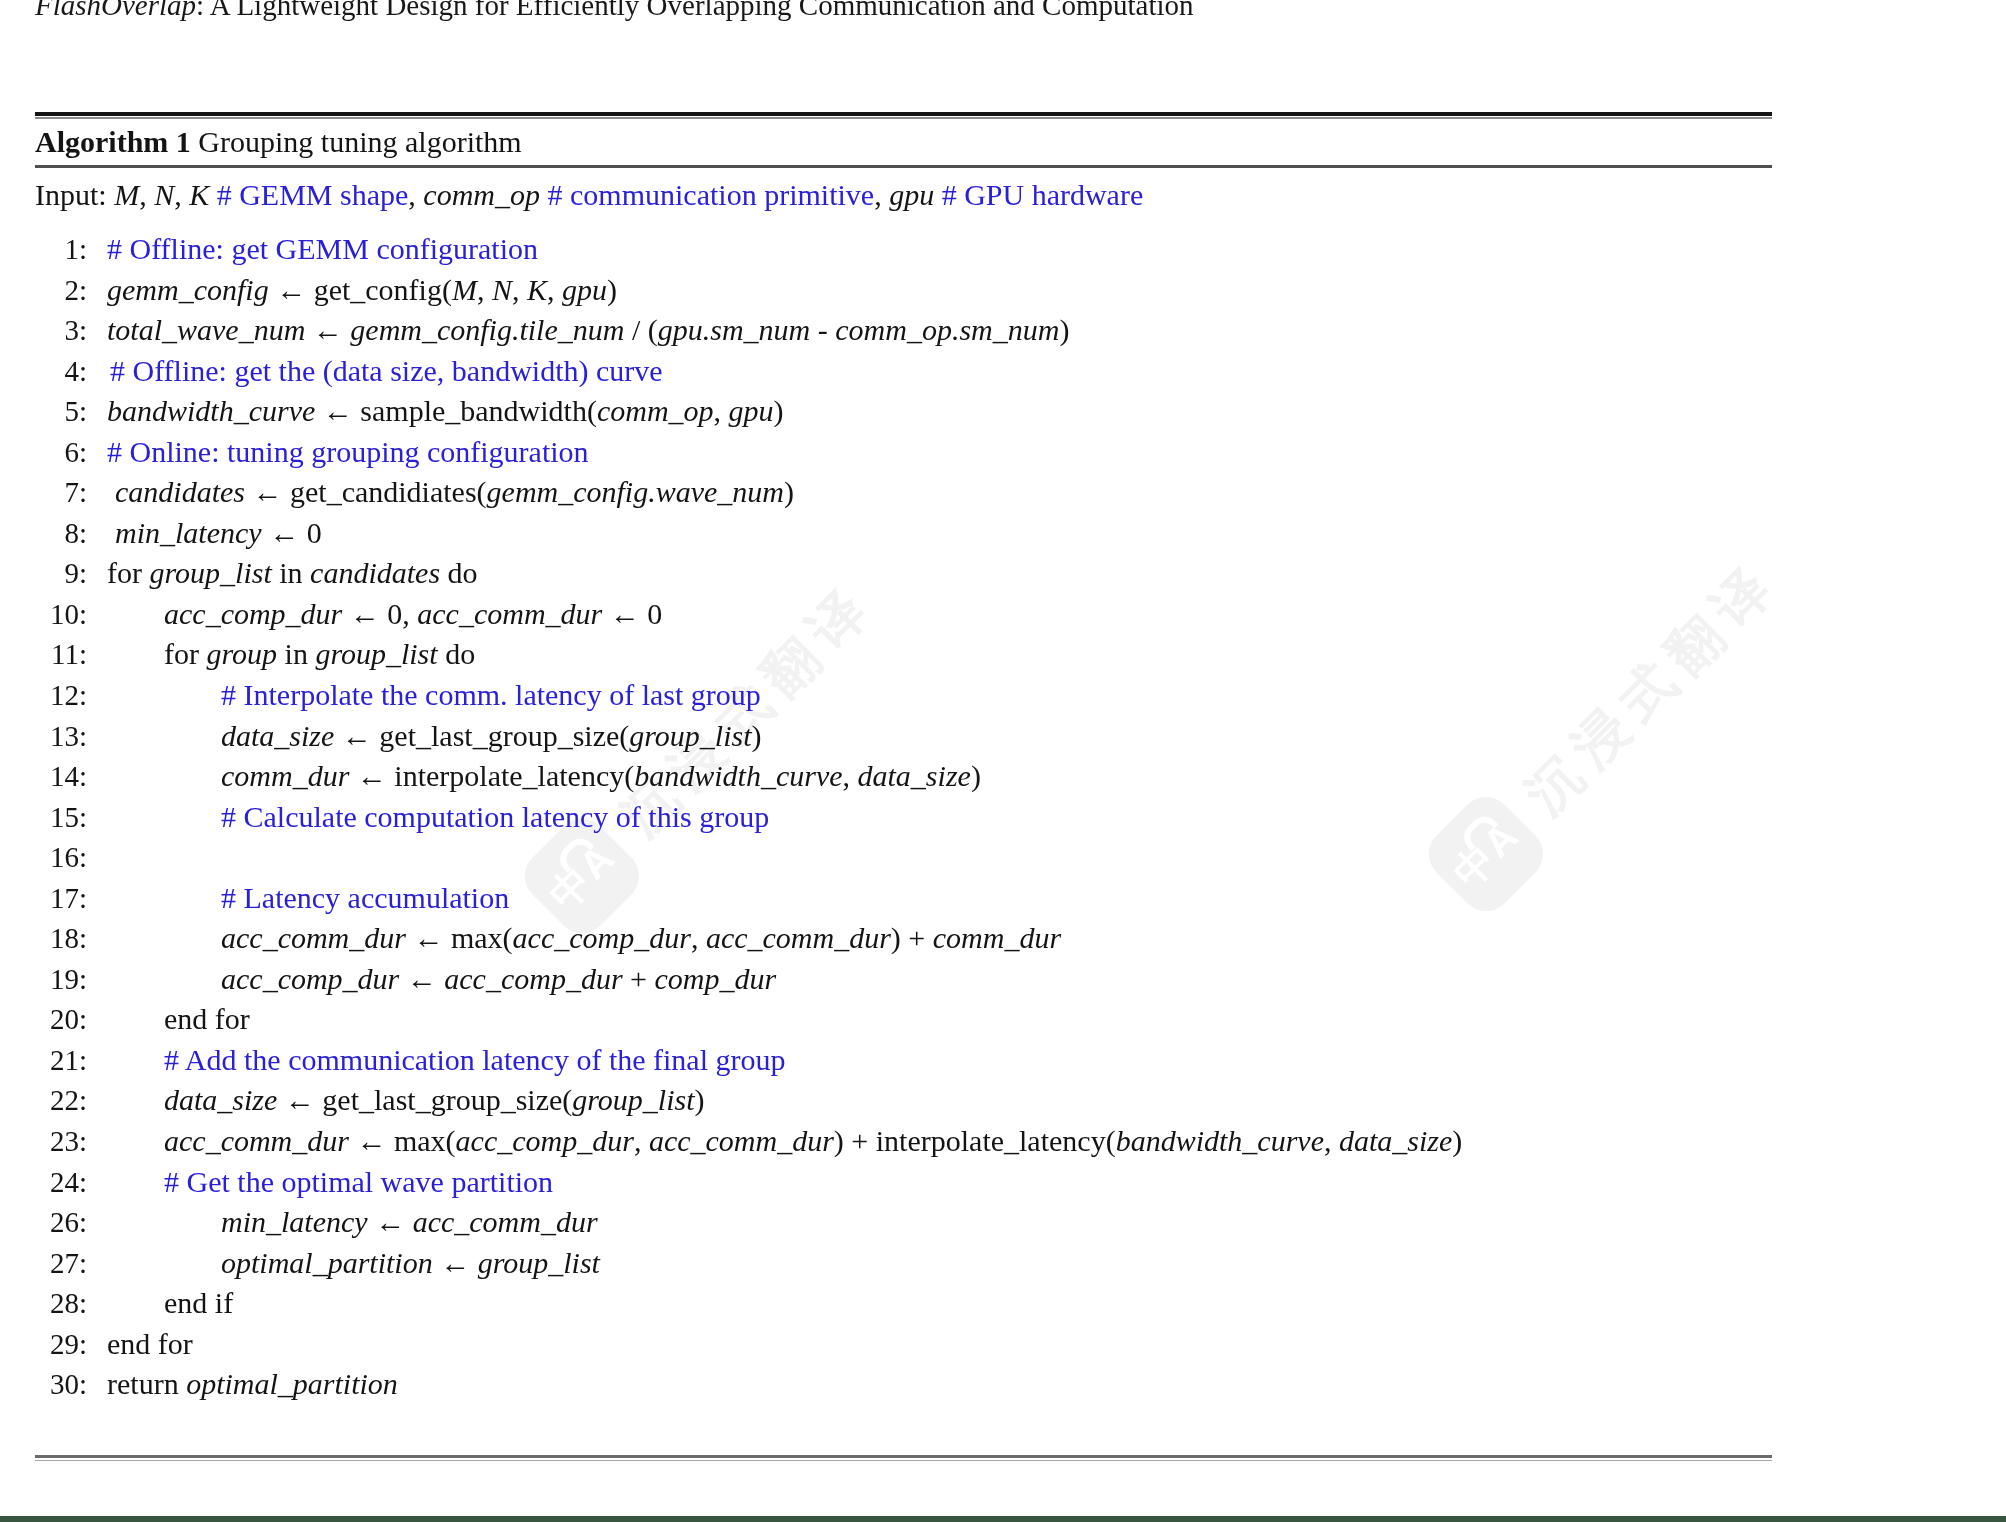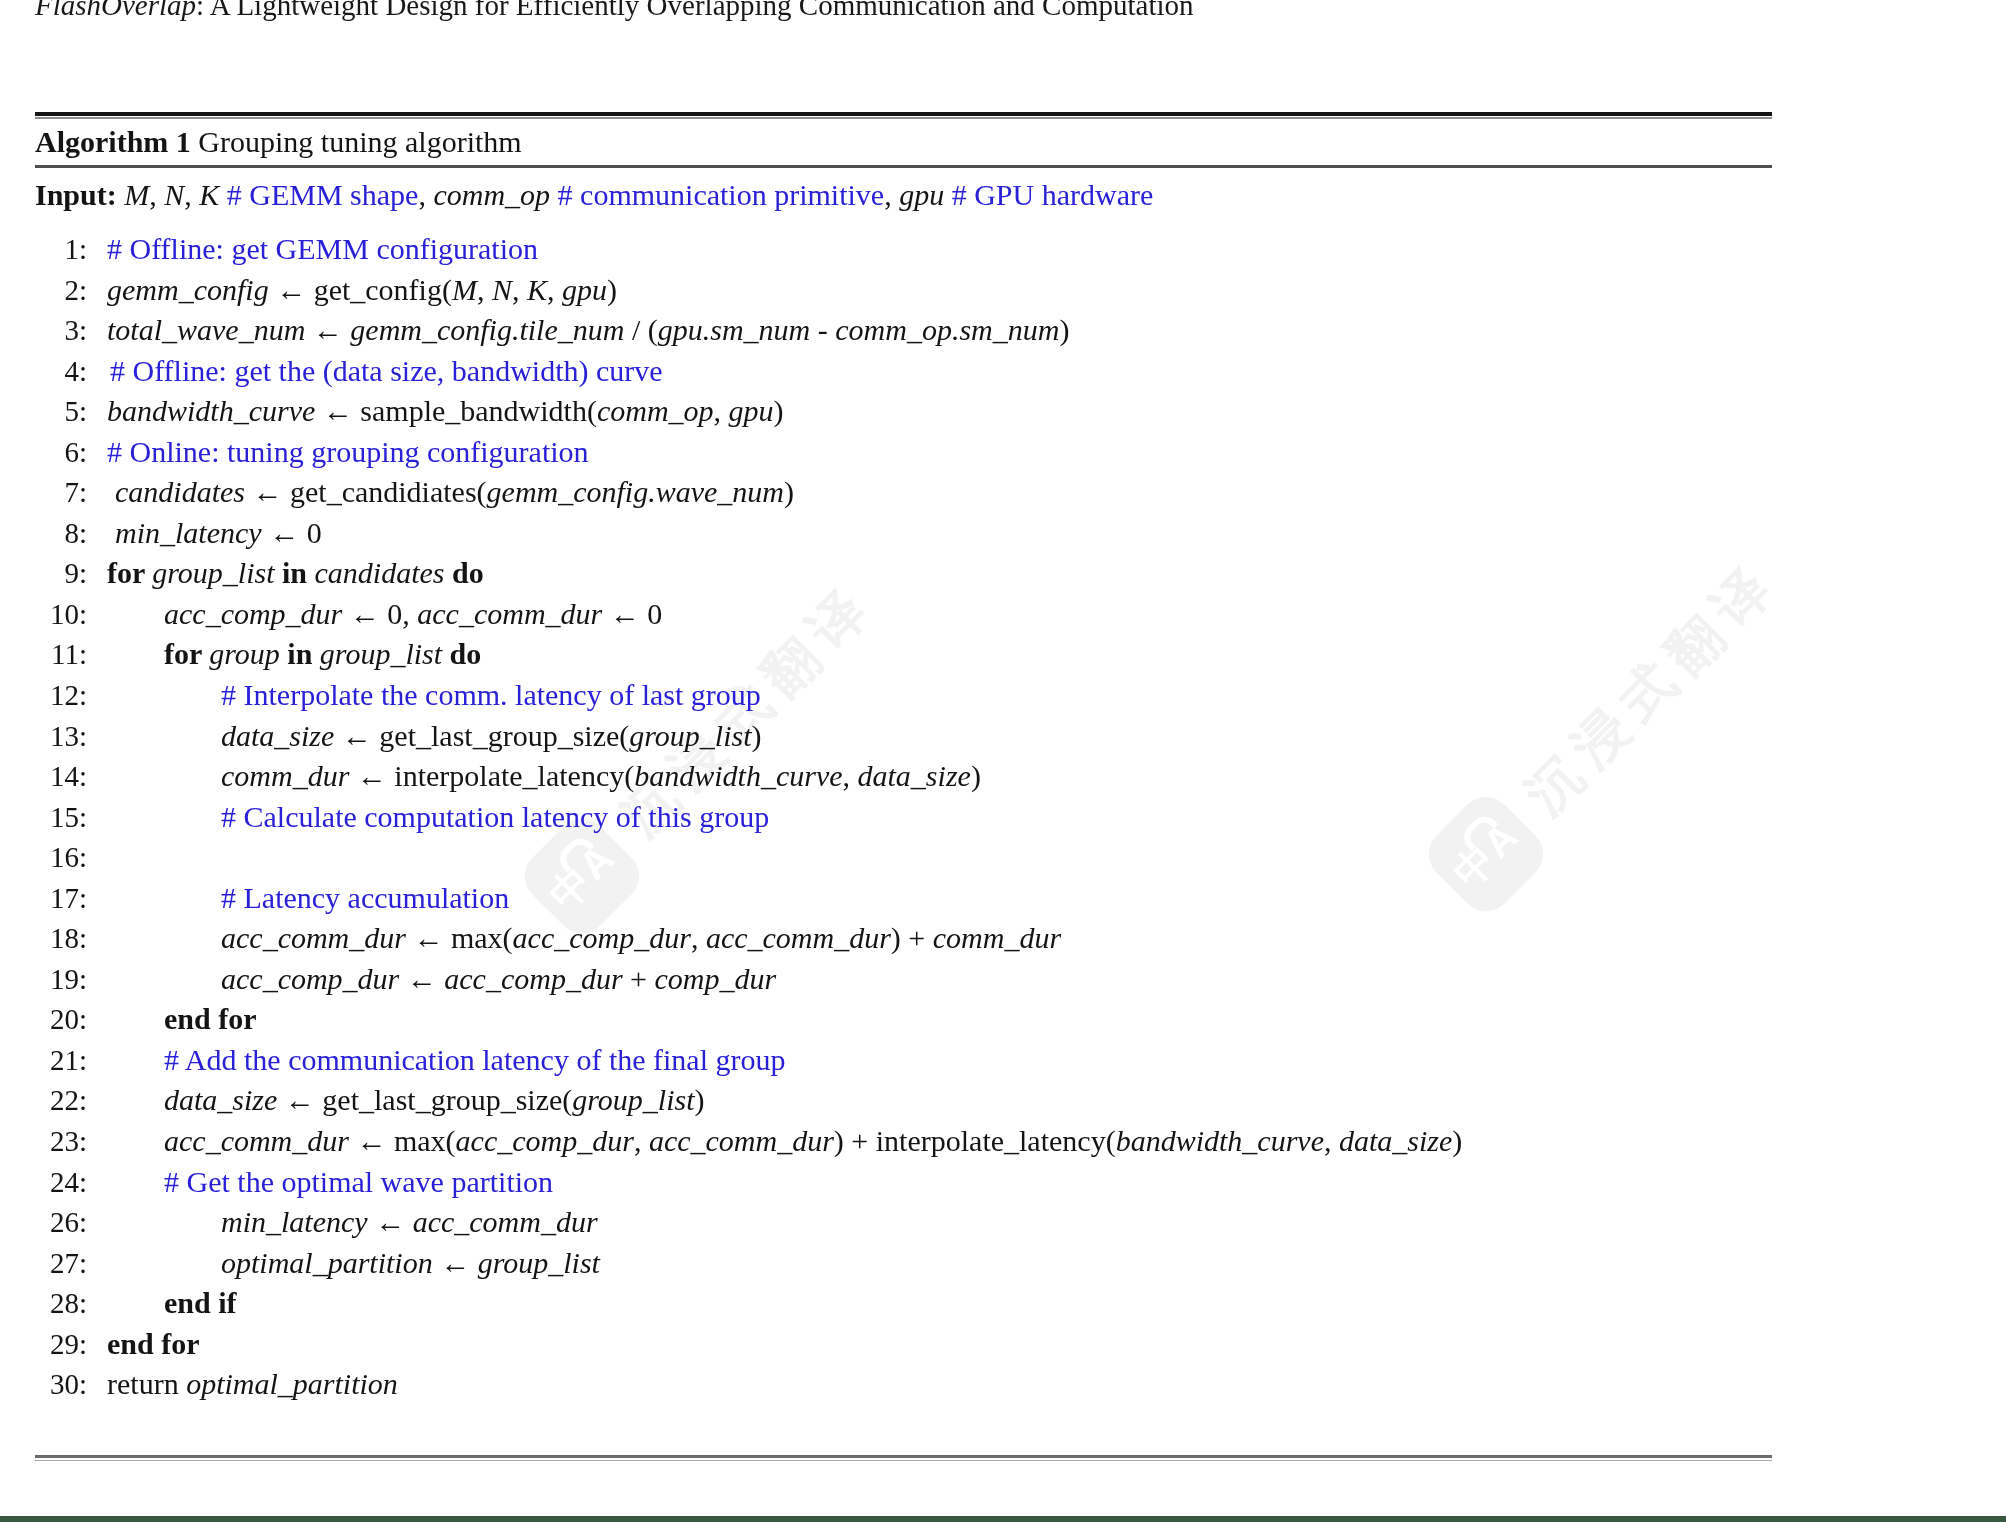--- a/index.html
+++ b/index.html
@@ -55,21 +55,21 @@
   .input-line{
     position:absolute;left:35px;top:174px;
     font-size:30px;line-height:42px;white-space:nowrap;
   }
   .algo-body{position:absolute;left:35px;top:229px;width:1960px;}
   .line{display:flex;line-height:40.55px;font-size:30px;white-space:nowrap;}
   .num{flex:0 0 52px;text-align:right;padding-right:20px;font-size:29px;}
   .content{white-space:nowrap;}
   .rm{font-style:normal;font-weight:normal;}
   .it{font-style:italic;}
-  .bd{font-weight:bold;}
+  .bd{font-weight:normal;}
   .cm{color:var(--blue,#2a20d8);}
   
   .bottom-bar{
     position:absolute;left:0;bottom:0;width:2006px;height:6px;
     background:var(--bar,#375741);
   }
 </style>
 </head>
 <body>
 

